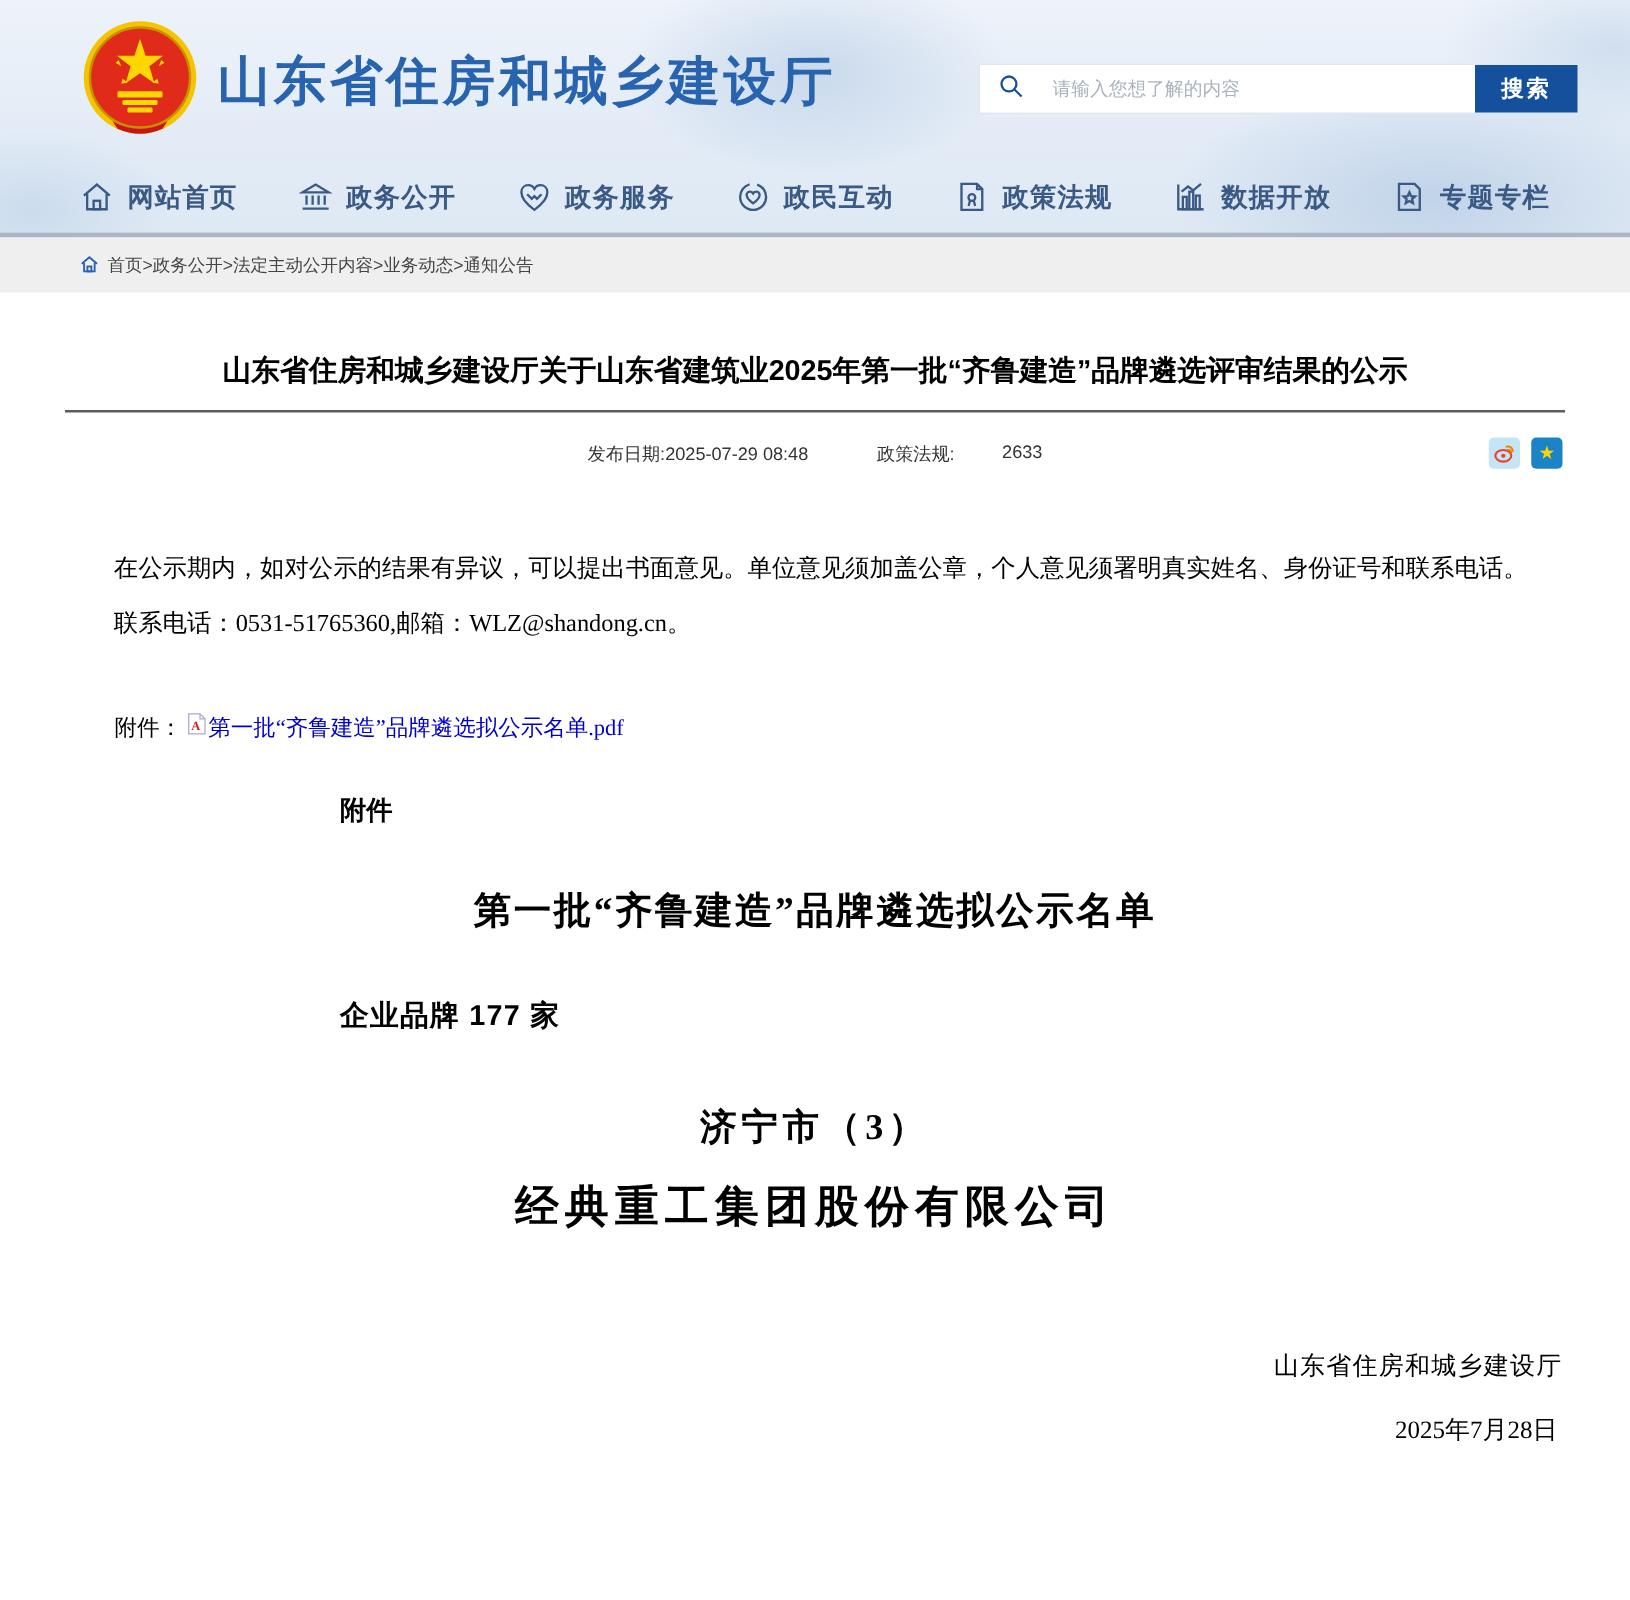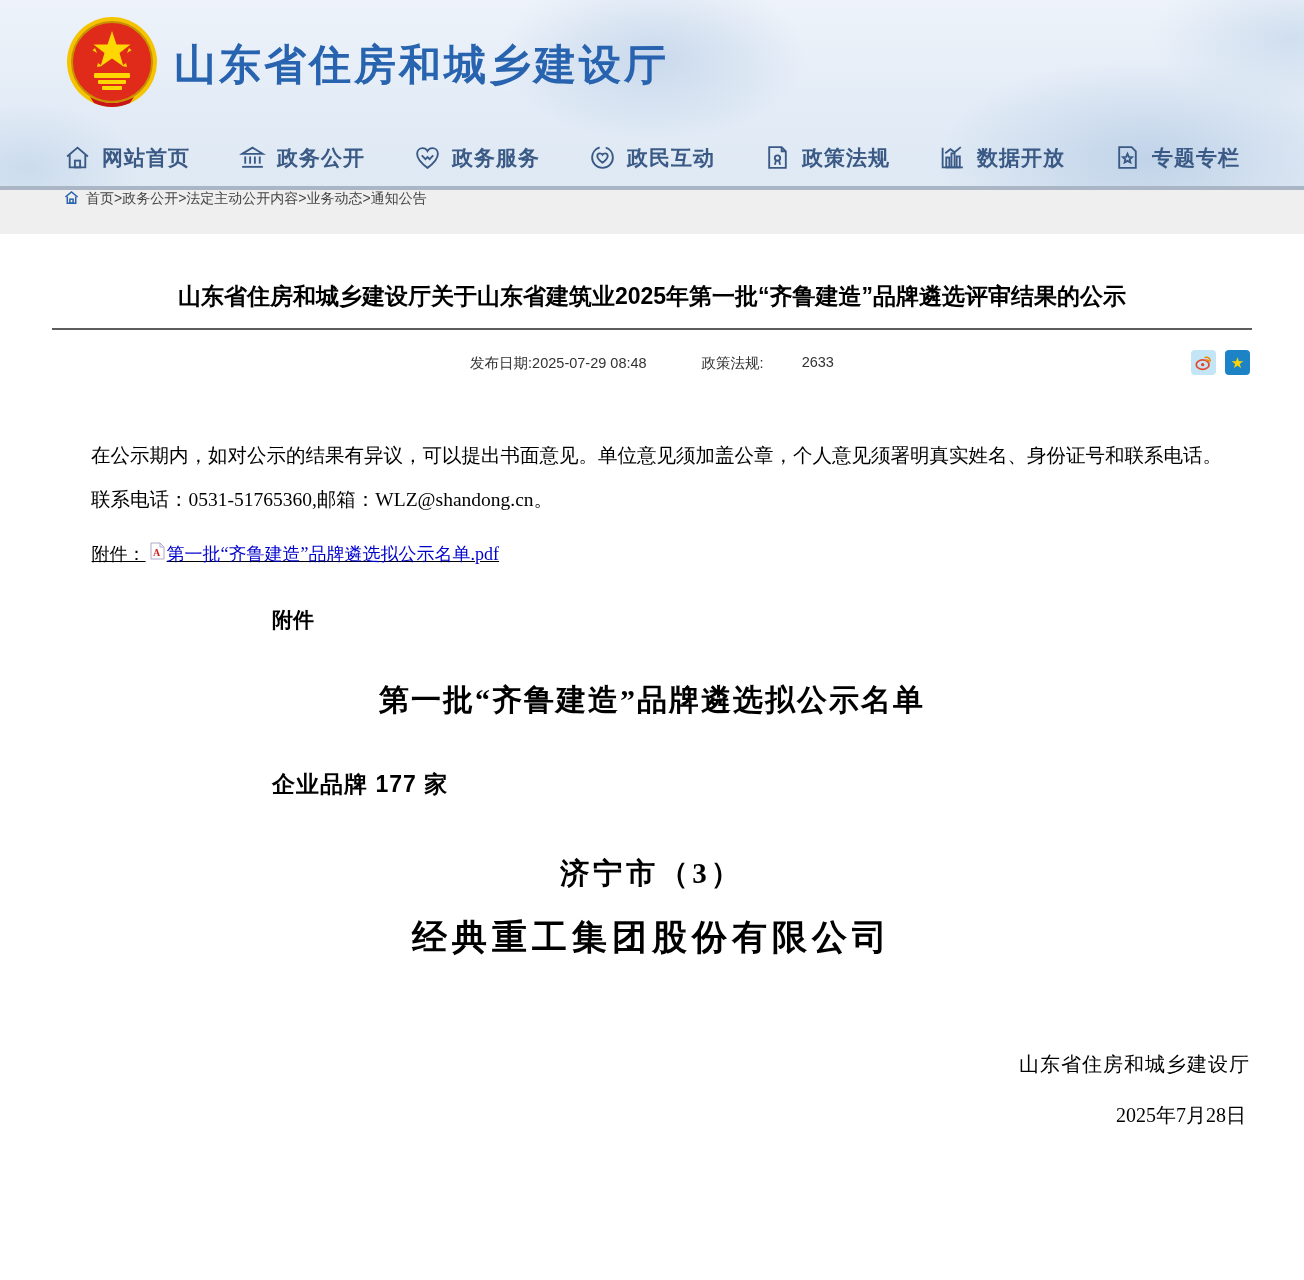--- a/index.html
+++ b/index.html
@@ -33,37 +33,37 @@
     font-family:"Liberation Sans",sans-serif; background:transparent; padding-left:22px;
   }
   .search-field input::placeholder { color:#a9b2bd; }
   .search-btn { width:82px; border:none; background:#15509c; color:#fff; font-size:18px; font-weight:bold; cursor:pointer; font-family:"Liberation Sans",sans-serif; letter-spacing:2px; }
 
   .navbar { height:56px; display:flex; align-items:center; justify-content:space-between; padding:0 64px; }
   .nav-item { display:flex; align-items:flex-start; gap:11px; color:#3a5a85; font-size:21px; font-weight:bold; cursor:pointer; letter-spacing:1px; }
   .nav-item svg { display:block; }
 
   
-  .breadcrumb-bar { background:#efefef; height:44px; display:flex; align-items:flex-start; padding:0 64px; gap:7px; font-size:14px; color:#444; }
+  .breadcrumb-bar { background:#efefef; height:44px; display:flex; align-items:flex-end; padding:12px 64px; gap:7px; font-size:14px; color:#444; }
 
   
   .content { width:1200px; margin:0 auto; }
   .article-title { text-align:center; font-size:23px; font-weight:bold; color:#000; margin:46px 20px 0; line-height:1.4; }
   .title-rule { border:none; border-top:2px solid #5c5c5c; margin:16px 0 0; }
   .meta-row { position:relative; margin-top:16px; height:34px; display:flex; justify-content:center; align-items:center; gap:55px; font-size:14.5px; color:#333; }
   .meta-views { display:flex; gap:38px; }
   .meta-icons { position:absolute; right:2px; top:4px; display:flex; gap:9px; }
   .share-icon { width:25px; height:25px; border-radius:4px; display:grid; place-items:center; cursor:pointer; }
   .icon-weibo { background:#c3e5f6; }
   .icon-qzone { background:#1c84c6; color:#ffd400; font-size:15px; line-height:1; }
 
   .article-body { margin-top:54px; font-family:"Liberation Serif","DejaVu Serif",serif; font-size:19.5px; color:#000; text-align:justify; line-height:2.25; }
   .article-body p { margin:0; text-indent:2em; }
 
-  .attachment-row { margin-top:20px; font-family:"Liberation Serif","DejaVu Serif",serif; font-size:18px; color:#000; padding-left:2.2em; display:flex; align-items:center;text-decoration:underline; }
+  .attachment-row { margin-top:48px; font-family:"Liberation Serif","DejaVu Serif",serif; font-size:18px; color:#000; padding-left:2.2em; display:flex; align-items:center; }
   .attachment-link { color:#0000cc; text-decoration:none; cursor:pointer; }
   .pdf-icon { display:inline-block; margin:0 2px 0 4px; }
 
   
   .doc-preview { width:760px; margin:40px auto 0; font-family:"Liberation Serif","DejaVu Serif",serif; color:#000; }
   .annex-label { font-family:Liberation Sans, sans-serif; font-size:21px; font-weight:bold; }
   .doc-title { text-align:center; font-size:30px; font-weight:bold; margin-top:46px; letter-spacing:2px; }
   .doc-subtitle { font-family:Liberation Sans, sans-serif; font-size:23px; font-weight:bold; margin-top:48px; letter-spacing:1px; }
   .doc-city { text-align:center; font-size:29px; font-weight:bold; margin-top:54px; letter-spacing:4px; }
   .doc-company { text-align:center; font-size:35px; font-weight:bold; margin-top:20px; letter-spacing:5px; }
@@ -86,20 +86,32 @@
         <path d="M33 33 l2 5 -4.5 -2.8 z M67 33 l-2 5 4.5 -2.8 z M36 48 l4 3 -5 1 z M64 48 l-4 3 5 1 z" fill="#ffd700"></path>
         <rect x="32" y="58" width="36" height="5" rx="1" fill="#ffd700"></rect>
         <rect x="36" y="65" width="28" height="4" rx="1" fill="#ffd700"></rect>
         <rect x="40" y="71" width="20" height="4" rx="1" fill="#ffd700"></rect>
         <path d="M28 82 q22 12 44 0 l-4 6 q-18 8 -36 0 z" fill="#c8151a"></path>
       </svg>
     </div>
     <div class="title-block">
       <div class="site-title">山东省住房和城乡建设厅</div>
     </div>
+    <div class="search-wrap">
+      <div class="search-field">
+        <span>
+          <svg width="22" height="22" viewBox="0 0 24 24" fill="none" stroke="#15509c" stroke-width="2">
+            <circle cx="10" cy="10" r="6.5"></circle>
+              <line x1="15" y1="15" x2="21" y2="21"></line>
+          </svg>
+        </span>
+        <input type="text" placeholder="请输入您想了解的内容" style="">
+      </div>
+      <button class="search-btn">搜索</button>
+    </div>
   </div>
 
   <div class="navbar">
     <div class="nav-item">
       <span>
         <svg width="27" height="27" viewBox="0 0 26 26" fill="none" stroke="#3a5a85" stroke-width="1.8">
           <path d="M3 12 L13 3.5 L23 12"></path>
             <path d="M5.5 10.5 V22.5 H20.5 V10.5"></path>
             <rect x="10.5" y="16" width="5" height="6.5"></rect>
         </svg>

